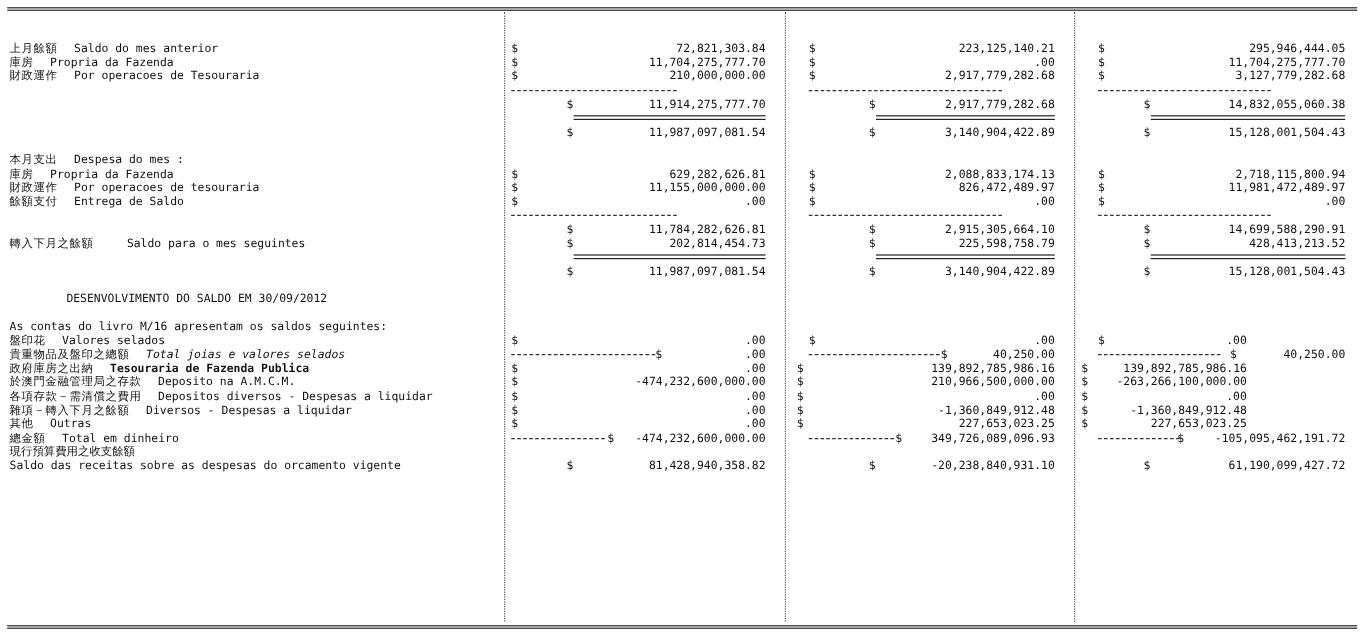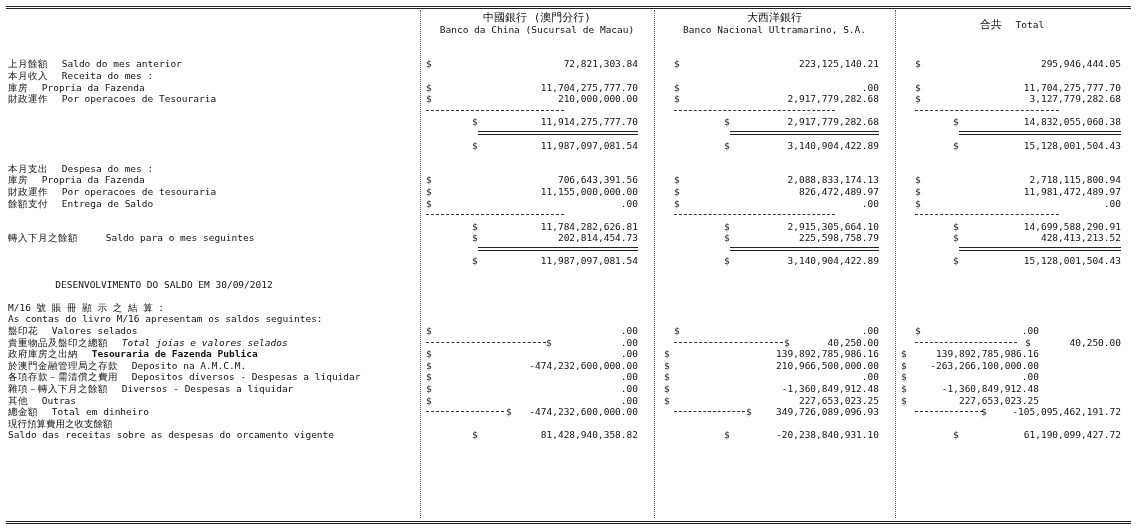--- a/index.html
+++ b/index.html
@@ -85,37 +85,20 @@
 
   <table class="main">
     <colgroup>
       <col class="c-label">
         <col class="c-a">
         <col class="c-b">
         <col class="c-c">
     </colgroup>
     <tbody>
 
-      <tr>
-        <td></td>
-        <td class="head-cell">
-          <div class="head-zh">中國銀行 (澳門分行)</div>
-          <div class="head-pt">Banco da China (Sucursal de Macau)</div>
-        </td>
-        <td class="head-cell">
-          <div class="head-zh">大西洋銀行</div>
-          <div class="head-pt">Banco Nacional Ultramarino, S.A.</div>
-        </td>
-        <td class="head-cell">
-          <div style="padding-top:7px;">
-            <span class="head-zh">合共</span>
-            <span class="head-pt" style="padding-left:8px;">Total</span>
-          </div>
-        </td>
-      </tr>
 
       <tr class="spacer-row">
           <td colspan="4">&nbsp;</td>
         </tr>
       <tr class="spacer-row">
           <td colspan="4">&nbsp;</td>
         </tr>
 
       <tr>
         <td>
@@ -135,29 +118,20 @@
             </div>
           </td>
         <td>
             <div class="cell-inner">
           <span class="cur" style="left:20px;">$</span>
           <span class="num-r2">295,946,444.05</span>
             </div>
           </td>
       </tr>
 
-      <tr>
-        <td>
-          <span class="lbl-zh">本月收入</span>
-          <span class="lbl-pt" style="padding-left:8px;">Receita do mes :</span>
-        </td>
-        <td></td>
-          <td></td>
-          <td></td>
-      </tr>
 
       <tr>
         <td class="ind2">
           <span class="lbl-zh">庫房</span>
           <span class="lbl-pt" style="padding-left:8px;">Propria da Fazenda</span>
         </td>
         <td>
             <div class="cell-inner">
           <span class="cur">$</span>
           <span class="num">11,704,275,777.70</span>
@@ -299,21 +273,21 @@
       </tr>
 
       <tr>
         <td class="ind2">
           <span class="lbl-zh">庫房</span>
           <span class="lbl-pt" style="padding-left:8px;">Propria da Fazenda</span>
         </td>
         <td>
             <div class="cell-inner">
           <span class="cur">$</span>
-          <span class="num">706,643,391.56</span>
+          <span class="num">629,282,626.81</span>
             </div>
           </td>
         <td>
             <div class="cell-inner">
           <span class="cur" style="left:20px;">$</span>
           <span class="num">2,088,833,174.13</span>
             </div>
           </td>
         <td>
             <div class="cell-inner">
@@ -489,26 +463,20 @@
         <td></td>
           <td></td>
           <td></td>
       </tr>
 
       <tr class="spacer-row">
           <td colspan="4">&nbsp;</td>
         </tr>
 
       <tr>
-        <td>M/16 號 賬 冊 顯 示 之 結 算 :</td>
-        <td></td>
-          <td></td>
-          <td></td>
-      </tr>
-      <tr>
         <td>As contas do livro M/16 apresentam os saldos seguintes:</td>
         <td></td>
           <td></td>
           <td></td>
       </tr>
 
       <tr>
         <td class="ind2">
           <span class="lbl-zh">盤印花</span>
           <span class="lbl-pt" style="padding-left:8px;text-align:center;">Valores selados</span>

